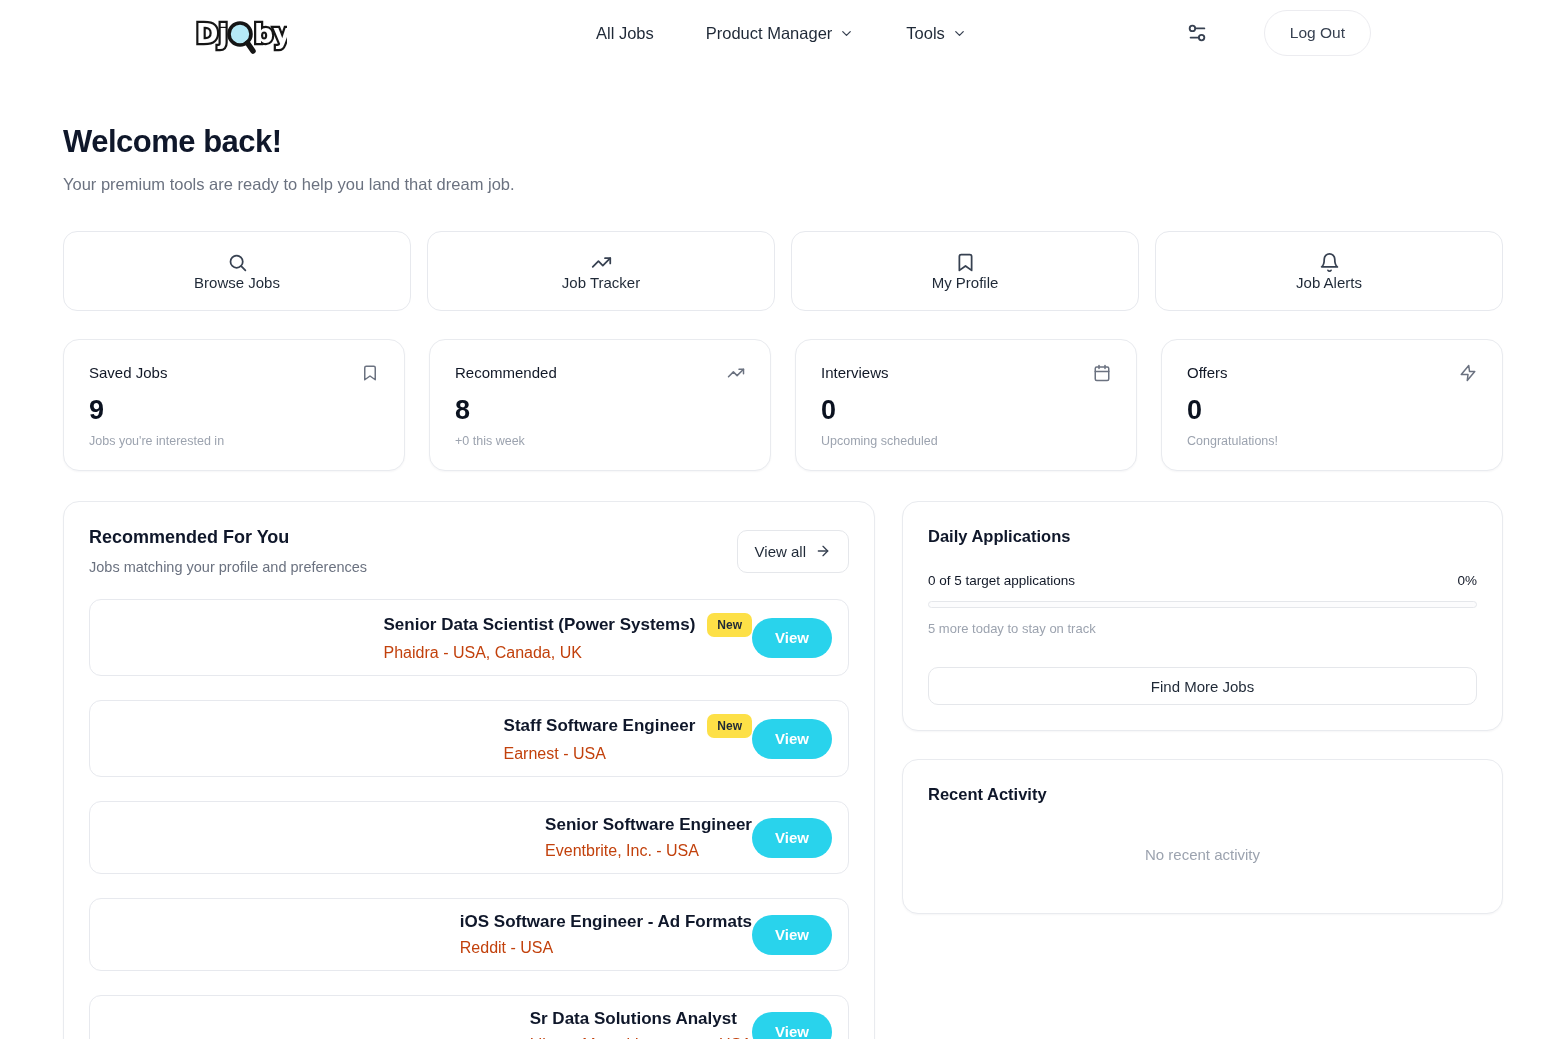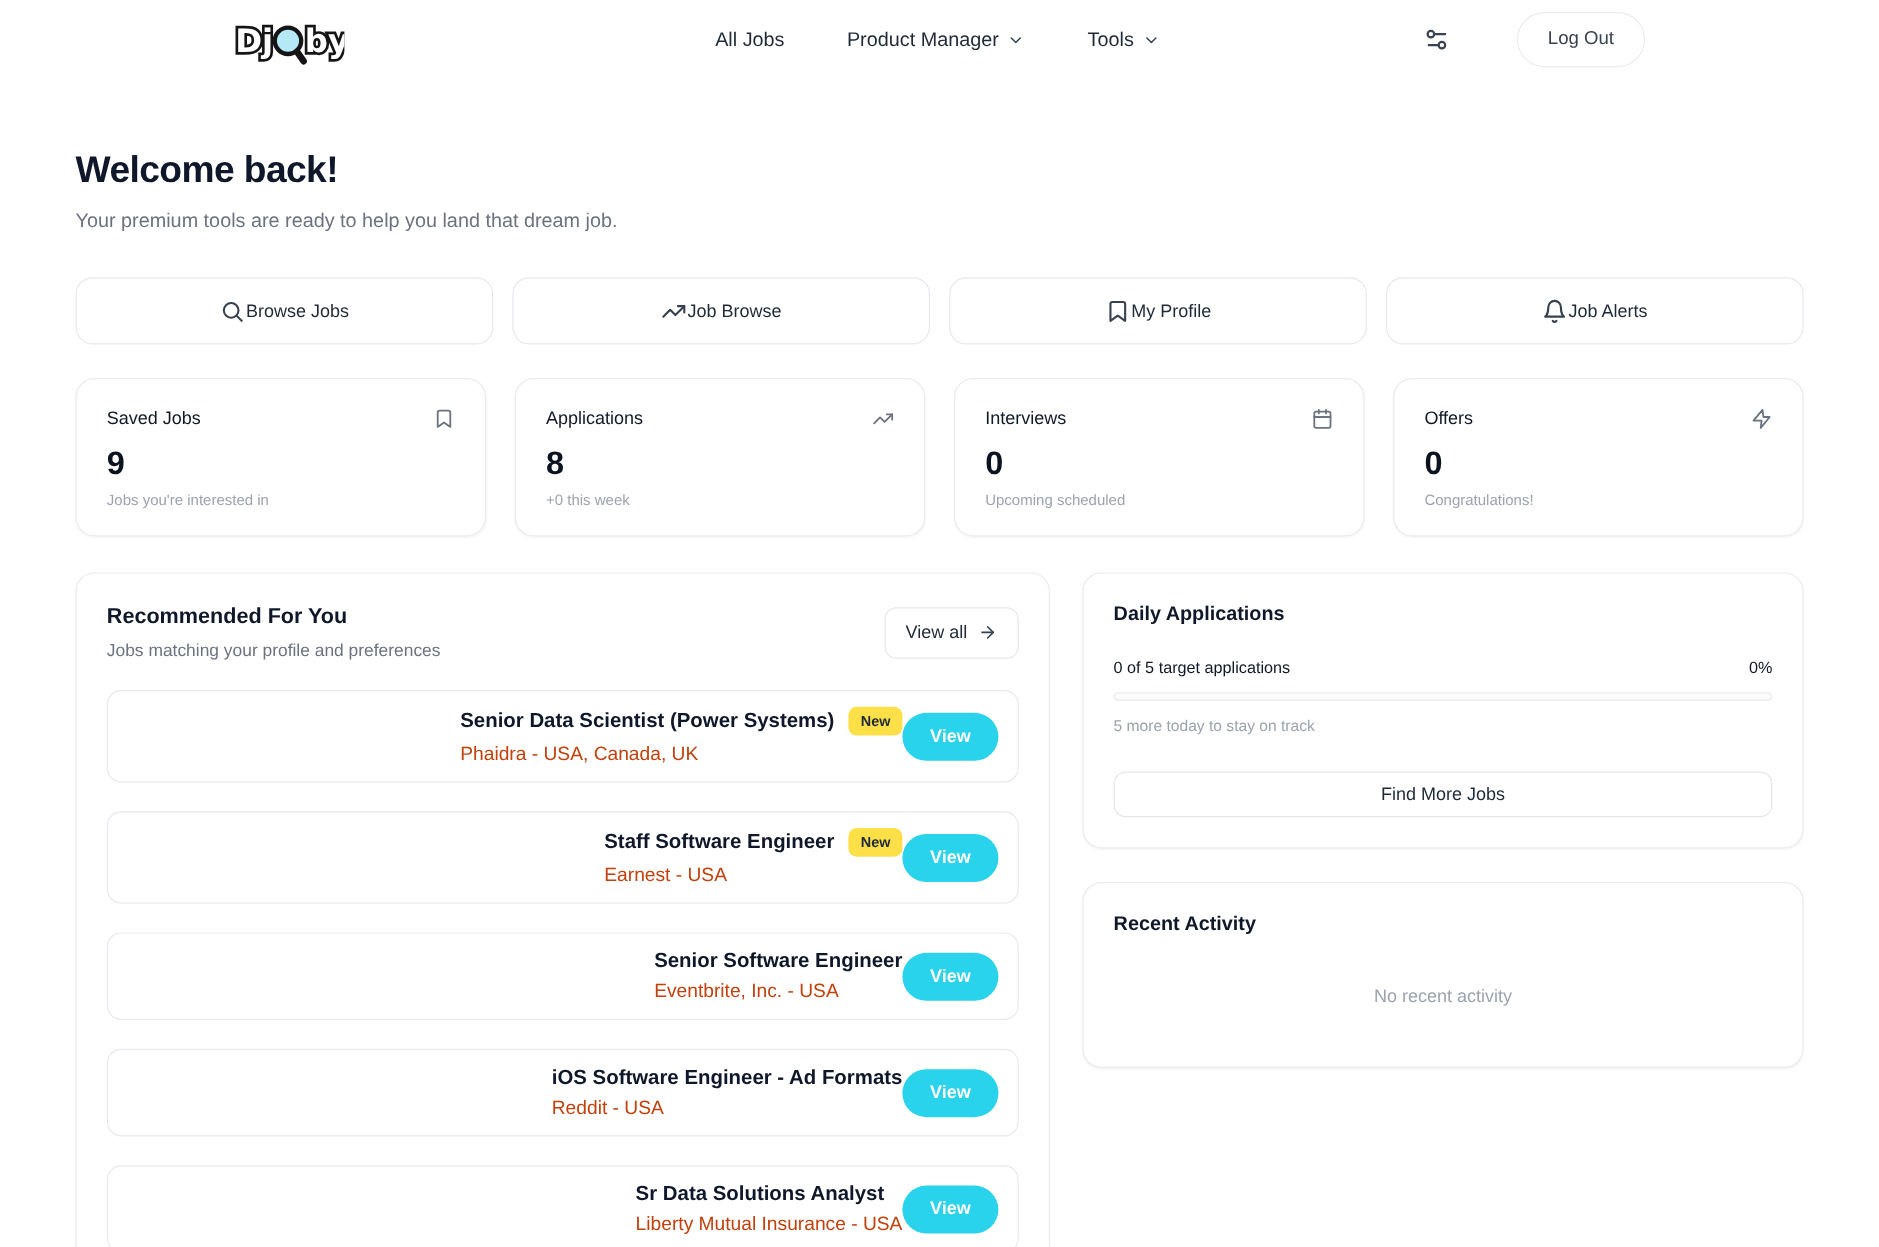--- a/index.html
+++ b/index.html
@@ -36,22 +36,22 @@
   
   .main { width:1440px; margin:0 auto; }
   .welcome-title {
     margin-top:60px; font-size:31px; font-weight:800; letter-spacing:-0.5px; color:#0f172a;
   }
   .welcome-sub { margin-top:15px; font-size:16.5px; color:#6b7280; }
 
   
   .quick-grid { margin-top:37px; display:grid; grid-template-columns:repeat(4,1fr); gap:16px; }
   .quick-card {
-    height:56px; border:1px solid #e7e9ee; border-radius:14px; background:#fff;
-    display:flex; flex-direction:row; align-items:center; justify-content:center; gap:1px;
+    height:80px; border:1px solid #e7e9ee; border-radius:14px; background:#fff;
+    display:flex; flex-direction:column; align-items:center; justify-content:center; gap:1px;
     cursor:pointer;
   }
   .quick-card .label { font-size:15px; color:#1f2937; }
 
   
   .stats-grid { margin-top:28px; display:grid; grid-template-columns:repeat(4,1fr); gap:24px; }
   .stat-card {
     border:1px solid #e9ebef; border-radius:16px; background:#fff;
     padding:24px 25px 22px; box-shadow:0 1px 2px rgba(16,24,40,.04);
   }
@@ -174,21 +174,21 @@
         <circle cx="11" cy="11" r="7"></circle>
           <line x1="16.5" y1="16.5" x2="21" y2="21"></line>
       </svg>
       <span class="label">Browse Jobs</span>
     </div>
     <div class="quick-card">
       <svg class="icon" width="21" height="21" viewBox="0 0 24 24">
         <polyline points="22 7 13.5 15.5 8.5 10.5 2 17"></polyline>
           <polyline points="16 7 22 7 22 13"></polyline>
       </svg>
-      <span class="label">Job Browse</span>
+      <span class="label">Job Tracker</span>
     </div>
     <div class="quick-card">
       <svg class="icon" width="21" height="21" viewBox="0 0 24 24">
         <path d="M19 21l-7-5-7 5V5a2 2 0 0 1 2-2h10a2 2 0 0 1 2 2z"></path>
       </svg>
       <span class="label">My Profile</span>
     </div>
     <div class="quick-card">
       <svg class="icon" width="21" height="21" viewBox="0 0 24 24">
         <path d="M18 8a6 6 0 0 0-12 0c0 7-3 9-3 9h18s-3-2-3-9"></path>
@@ -204,21 +204,21 @@
         <span class="stat-label">Saved Jobs</span>
         <svg class="icon icon-gray" width="18" height="18" viewBox="0 0 24 24">
           <path d="M19 21l-7-5-7 5V5a2 2 0 0 1 2-2h10a2 2 0 0 1 2 2z"></path>
         </svg>
       </div>
       <div class="stat-value">9</div>
       <div class="stat-sub">Jobs you're interested in</div>
     </div>
     <div class="stat-card">
       <div class="stat-head">
-        <span class="stat-label">Applications</span>
+        <span class="stat-label">Recommended</span>
         <svg class="icon icon-gray" width="18" height="18" viewBox="0 0 24 24">
           <polyline points="22 7 13.5 15.5 8.5 10.5 2 17"></polyline>
             <polyline points="16 7 22 7 22 13"></polyline>
         </svg>
       </div>
       <div class="stat-value">8</div>
       <div class="stat-sub">+0 this week</div>
     </div>
     <div class="stat-card">
       <div class="stat-head">

